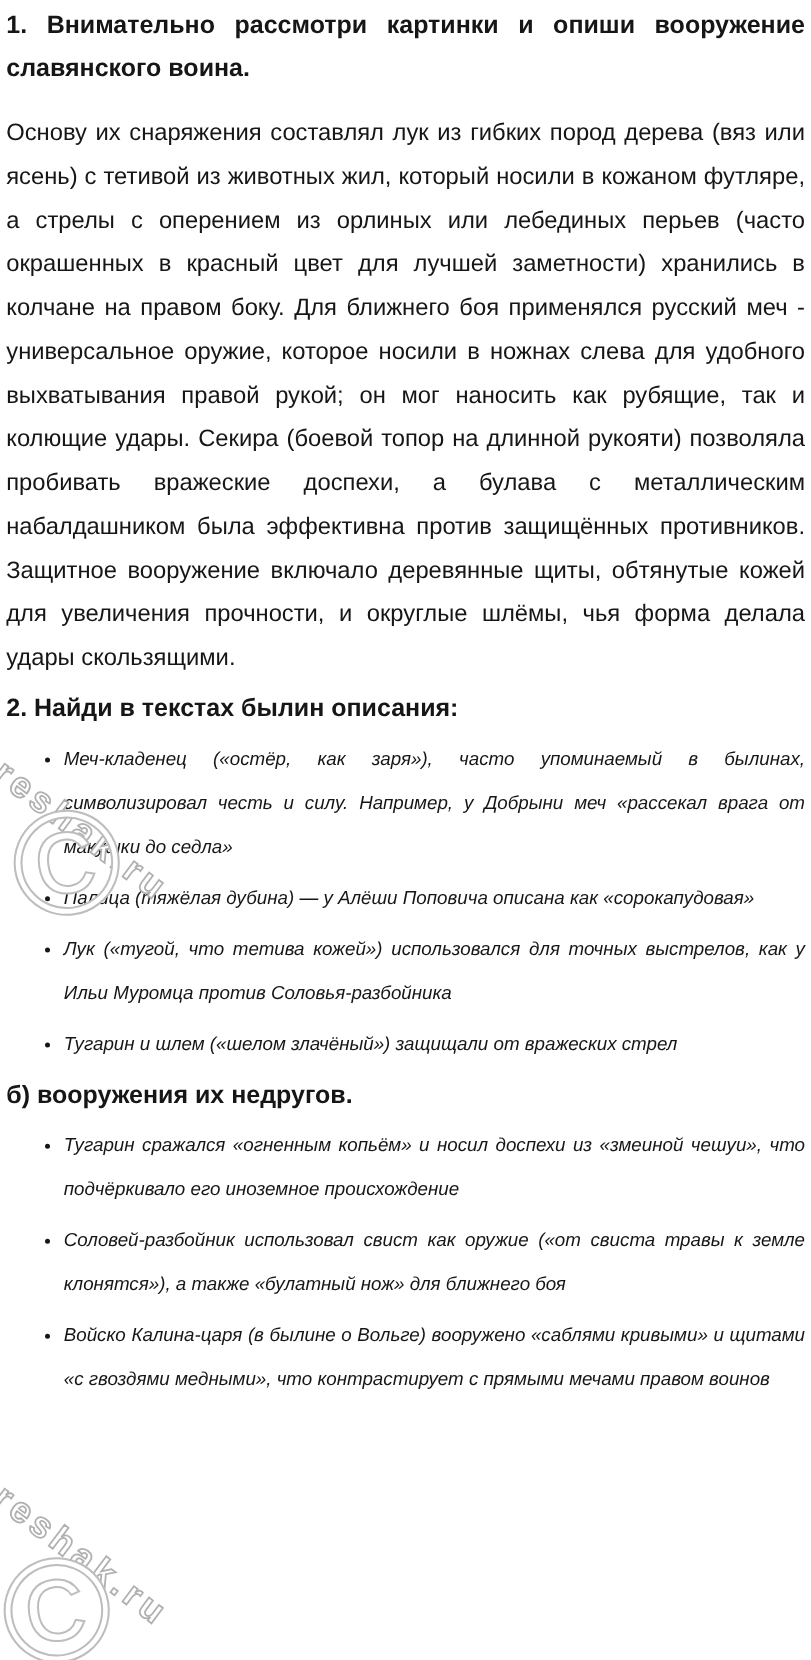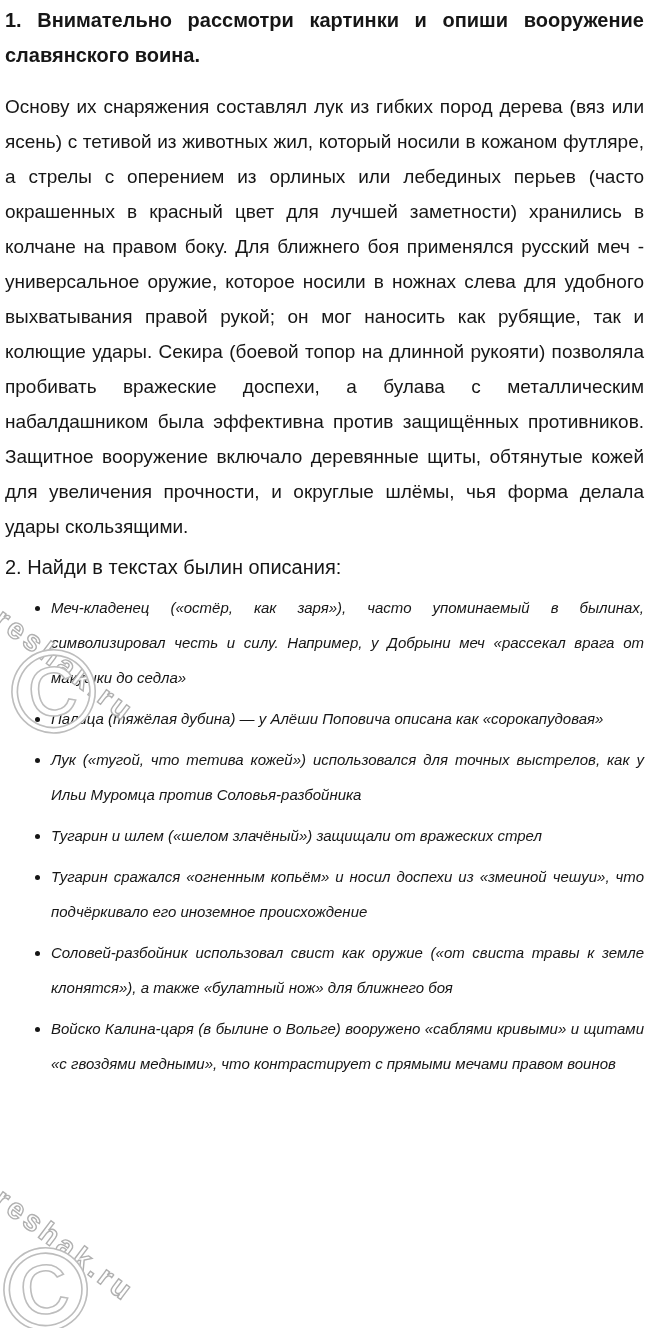--- a/index.html
+++ b/index.html
@@ -23,21 +23,21 @@
   }
   .h-main {
     font-size: 20px;
     font-weight: 700;
     line-height: 35px;
     text-align: justify;
     margin: 0 0 8px 0;
   }
   .h-sub {
     font-size: 20px;
-    font-weight: 400;
+    font-weight: 700;
     line-height: 35px;
     text-align: justify;
     margin: 0 0 5px 0;
   }
   .body-text {
     font-size: 19px;
     line-height: 35px;
     text-align: justify;
     margin: 16px 0 6px 0;
   }
@@ -104,20 +104,21 @@
   <p class="h-sub">2. Найди в текстах былин описания:</p>
 
 
   <ul class="answers">
     <li>Меч-кладенец («остёр, как заря»), часто упоминаемый в былинах, символизировал честь и силу. Например, у Добрыни меч «рассекал врага от макушки до седла»</li>
     <li>Палица (тяжёлая дубина) — у Алёши Поповича описана как «сорокапудовая»</li>
     <li>Лук («тугой, что тетива кожей») использовался для точных выстрелов, как у Ильи Муромца против Соловья-разбойника</li>
     <li>Тугарин и шлем («шелом злачёный») защищали от вражеских стрел</li>
   </ul>
 
+  <p class="h-sub">б) вооружения их недругов.</p>
 
   <ul class="answers">
     <li>Тугарин сражался «огненным копьём» и носил доспехи из «змеиной чешуи», что подчёркивало его иноземное происхождение</li>
     <li>Соловей-разбойник использовал свист как оружие («от свиста травы к земле клонятся»), а также «булатный нож» для ближнего боя</li>
     <li>Войско Калина-царя (в былине о Вольге) вооружено «саблями кривыми» и щитами «с гвоздями медными», что контрастирует с прямыми мечами правом воинов</li>
   </ul>
 
 </div>
 
 <div class="wm" id="wm1">

